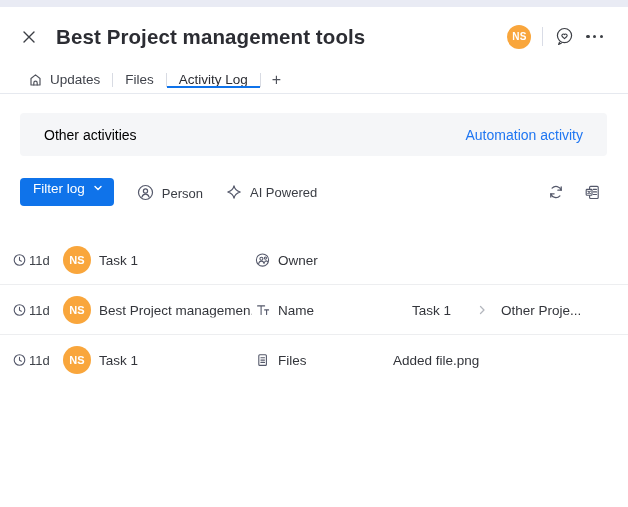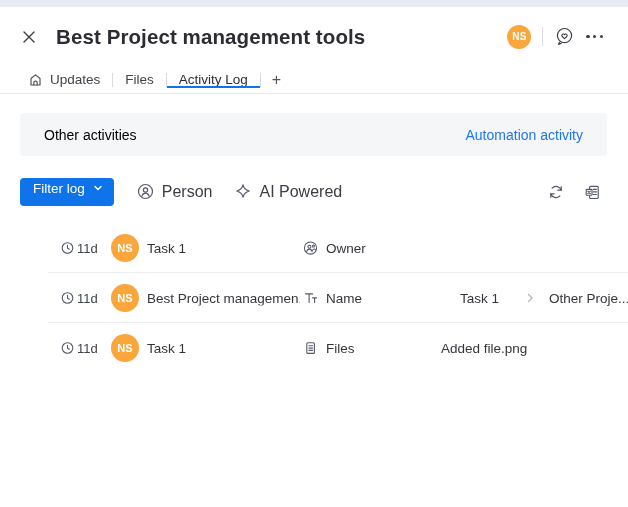--- a/index.html
+++ b/index.html
@@ -43,27 +43,27 @@
   .tab.add{font-size:16px;color:#50535c;padding:0 11px;}
 
   
   .banner{position:absolute;top:113px;left:20px;width:587px;height:43px;background:var(--banner-bg);border-radius:4px;display:flex;align-items:center;padding:0 24px;}
   .banner-title{font-size:14px;color:#000000;}
   .banner-link{margin-left:auto;font-size:14px;color:var(--link);cursor:pointer;}
 
   
   .toolbar{position:absolute;top:178px;left:20px;right:21px;height:28px;display:flex;align-items:center;}
   .filter-btn{height:28px;padding:0 11px 8px 13px;background:var(--accent);color:#fff;border:none;border-radius:4px;font-size:13.5px;font-family:inherit;display:flex;align-items:center;gap:8px;cursor:pointer;}
-  .tool-chip{display:flex;align-items:flex-start;gap:8px;font-size:16px;color:#3a3d44;margin-left:23px;cursor:pointer;}
+  .tool-chip{display:flex;align-items:flex-end;gap:8px;font-size:13px;color:#3a3d44;margin-left:23px;cursor:pointer;}
   .tool-chip .chip-icon{color:#54586a;display:flex;}
   .toolbar-right{margin-left:auto;display:flex;align-items:center;gap:20px;padding-right:6px;}
   .toolbar-right .icon-btn{color:#54586a;}
 
   
-  .rows{position:absolute;top:223px;left:0;right:0;padding-left:48px;}
+  .rows{position:absolute;top:235px;left:0;right:0;}
   .row{position:relative;height:50px;}
   .row.bordered{border-bottom:1px solid var(--row-sep);}
   .cell-time{position:absolute;left:13px;top:50%;transform:translateY(-50%);display:flex;align-items:center;gap:3px;color:#54586a;}
   .cell-time .t{font-size:13px;color:#3f434a;}
   .cell-avatar{position:absolute;left:63px;top:50%;transform:translateY(-50%);}
   .cell-name{position:absolute;left:99px;top:50%;transform:translateY(-50%);font-size:13.5px;color:#33353b;max-width:153px;white-space:nowrap;overflow:hidden;}
   .cell-col{position:absolute;left:255px;top:50%;transform:translateY(-50%);display:flex;align-items:center;gap:8px;color:#54586a;}
   .cell-col .col-label{font-size:13.5px;color:#33353b;}
   .cell-extra{position:absolute;top:50%;transform:translateY(-50%);display:flex;align-items:center;font-size:13.5px;color:#33353b;white-space:nowrap;}
   .extra-a{left:412px;}

